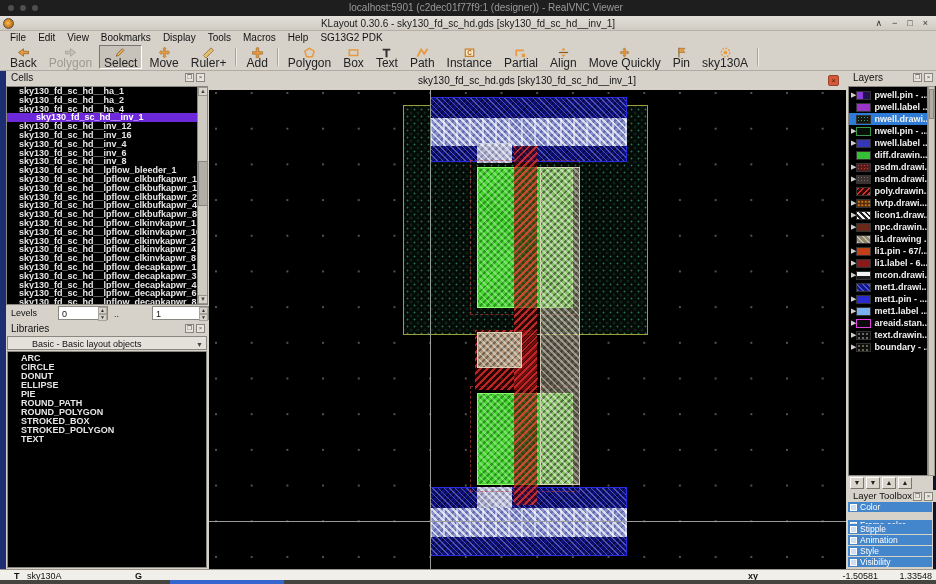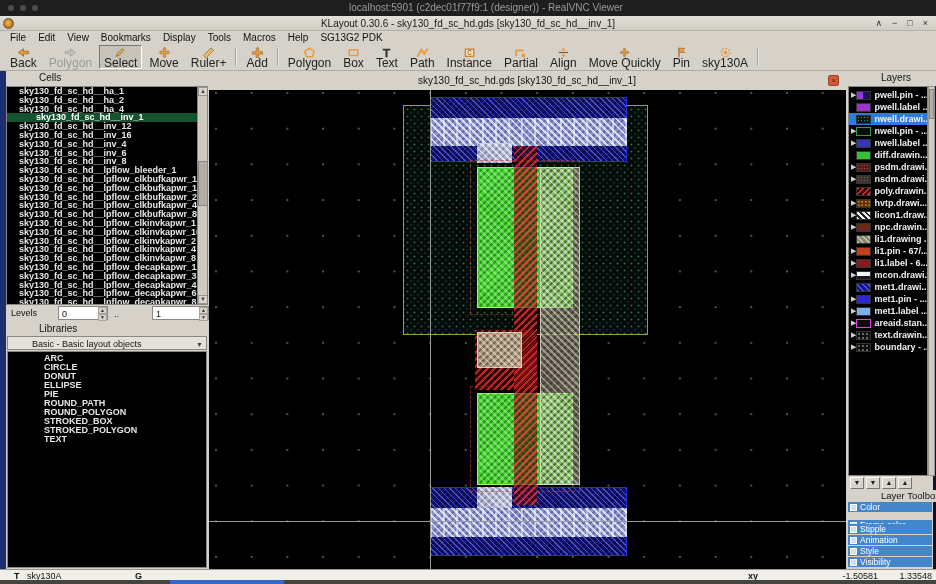--- a/index.html
+++ b/index.html
@@ -27,46 +27,46 @@
   .toolbar { position:absolute; left:0; top:44px; width:936px; height:27px; background:#d6d2ca; border-bottom:1px solid #b0aca4; display:flex; align-items:stretch; padding-left:4px; }
   .tbtn { display:flex; flex-direction:column; align-items:center; justify-content:flex-start; padding:1px 4px 0 4px; margin:1px 1px; border:1px solid transparent; }
   .tbtn svg { display:block; height:14px; }
   .tbtn .tlabel { font-size:12px; color:#222; white-space:nowrap; line-height:10px; }
   .tbtn.active { background:#c7c3bb; border-color:#7a766e #ffffff #ffffff #7a766e; }
   .tbtn.disabled .tlabel { color:#9d9991; }
   .tsep { width:2px; margin:4px 3px; border-left:1px solid #a8a49c; border-right:1px solid #efece6; }
 
   
   .desk-strip-left { position:absolute; left:0; top:71px; width:6px; height:509px; background:#1d2d72; }
-  .panel-hdr { position:absolute; font-size:10px; color:#111; background:#d6d2ca;margin-left:28px; }
+  .panel-hdr { position:absolute; font-size:10px; color:#111; background:#d6d2ca; }
   .panel-hdr .ph-label { position:absolute; left:5px; top:1px; }
   .hdr-icons { position:absolute; right:3px; top:2px; display:flex; gap:2px; }
   .hicon { width:9px; height:9px; border:1px solid #8a867e; background:#e8e5de; font-size:6px; line-height:7px; text-align:center; color:#555; }
 
   .cells-hdr { left:6px; top:71px; width:202px; height:15px; }
   .cells-list { position:absolute; left:6px; top:86px; width:202px; height:219px; background:#000; border:1px solid #8a8680; overflow:hidden; }
   .crow { height:8.8px; line-height:8.8px; font-size:9px; font-weight:600; color:#e6e6e6; padding-left:12px; white-space:nowrap; overflow:hidden; }
-  .crow.selected { background:#14532d; color:#fff;padding-left:29px; }
+  .crow.selected { background:#6d28d9; color:#fff;padding-left:29px; }
   .vscroll { position:absolute; top:0; right:0; width:10px; background:#cfcbc3; border-left:1px solid #8a8680; }
   .vs-arrow { position:absolute; left:0; width:10px; height:9px; background:#d9d5cd; border:1px solid #9a968e; font-size:6px; line-height:7px; text-align:center; color:#444; }
   .vs-thumb { position:absolute; left:0; width:10px; background:#b2aea6; border:1px solid #8a8680; }
 
   .levels-row { position:absolute; left:6px; top:305px; width:202px; height:17px; background:#d6d2ca; font-size:9px; color:#111; }
   .levels-label { position:absolute; left:5px; top:3px; }
   .spinbox { position:absolute; top:1px; height:14px; background:#fff; border:1px solid #8a8680; }
   .spin-val { position:absolute; left:3px; top:2px; font-size:9px; }
   .spin-btns { position:absolute; right:0; top:0; width:9px; height:12px; display:flex; flex-direction:column; }
   .spin-btns div { flex:1; background:#d6d2ca; border:1px solid #a8a49c; font-size:5px; line-height:5px; text-align:center; color:#333; }
   .levels-dots { position:absolute; left:108px; top:4px; }
 
   .libs-hdr { left:6px; top:322px; width:202px; height:13px; }
   .lib-select { position:absolute; left:7px; top:336px; width:200px; height:14px; background:#e4e1da; border:1px solid #8a8680; font-size:9px; color:#111; }
   .lib-select .sel-text { position:absolute; left:4px; top:2px;padding-left:20px; }
   .lib-caret { position:absolute; right:3px; top:4px; font-size:7px; color:#444; }
-  .libs-list { position:absolute; left:7px; top:351px; width:200px; height:217px; background:#000; border:1px solid #8a8680; padding-top:2px;padding-left:23px; }
+  .libs-list { position:absolute; left:7px; top:351px; width:200px; height:217px; background:#000; border:1px solid #8a8680; padding-top:2px; }
   .librow { height:9px; line-height:9px; font-size:9px; font-weight:600; color:#e6e6e6; padding-left:13px; white-space:nowrap; }
 
   
   .tabbar { position:absolute; left:208px; top:71px; width:638px; height:19px; background:#d6d2ca; }
   .tab-title { position:absolute; left:0; top:4px; width:100%; text-align:center; font-size:10px; color:#111; }
   .tab-close { position:absolute; right:7px; top:4px; width:11px; height:11px; background:#d4593a; border:1px solid #9a4326; border-radius:2px; color:#5a1a08; font-size:8px; line-height:9px; text-align:center; }
 
   .drawing { position:absolute; left:209px; top:90px; width:637px; height:479px; background-color:#000;
              background-image:radial-gradient(circle at 1px 1px,#525252 .7px,transparent 1.4px);
              background-size:35.7px 35.7px; background-position:6px 2px; overflow:hidden; }

